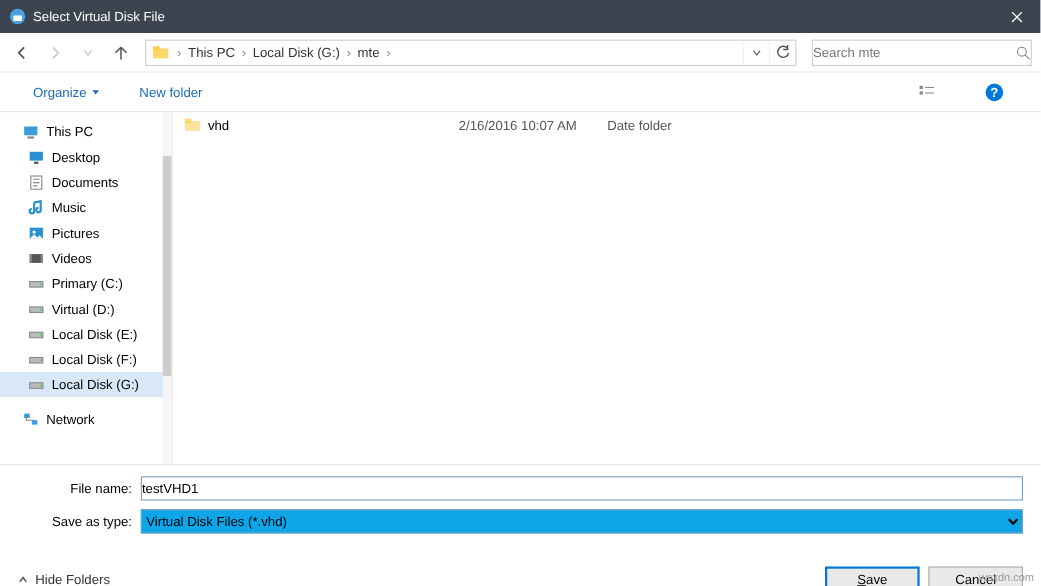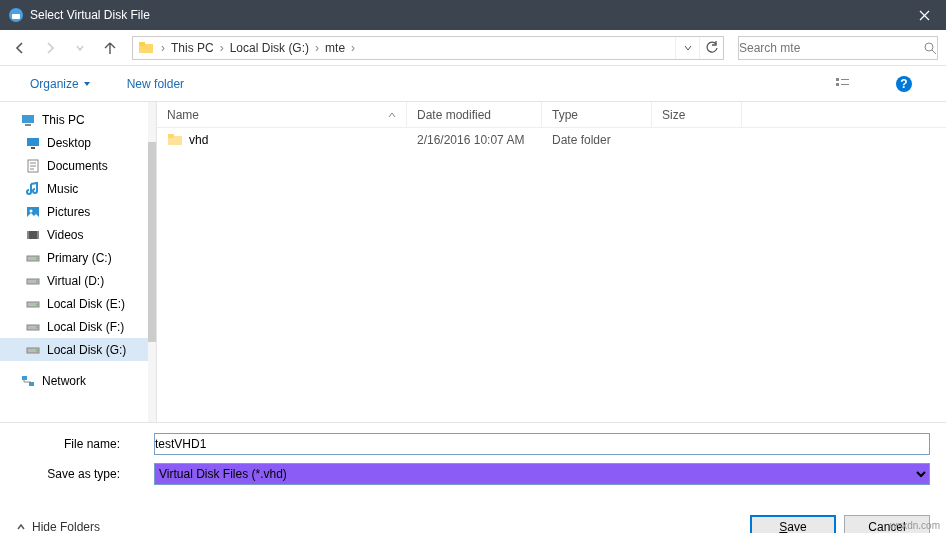--- a/index.html
+++ b/index.html
@@ -48,24 +48,24 @@
 .col-date { width: 135px; }
 .col-type { width: 110px; }
 .col-size { width: 90px; }
 .fl-row { display: flex; height: 24px; align-items: center; }
 .fl-row .cell { padding: 0 10px; }
 .cell-name { display: flex; align-items: center; gap: 6px; width:250px;}
 .cell-date { width: 135px; color: #555; }
 .cell-type { width: 110px; color: #555; }
 
 .bottom { padding: 10px 16px 4px 16px; border-top:1px solid #e5e5e5;}
-.field-row { display: flex; align-items: center; margin-bottom: 8px; gap: 26px; }
+.field-row { display: flex; align-items: center; margin-bottom: 8px; }
 .field-row .label { width: 112px; text-align: right; padding-right: 8px; }
 .field-row input, .field-row select { flex: 1; height: 22px; border: 1px solid #7a9ec4; padding: 0 0; font-size: 12px; background:#fff; }
-.field-row select { background: #8b5cf6; }
+.field-row select { background: #0ea5e9; }
 
 .actions { display: flex; align-items: center; padding: 18px 16px 12px 16px; }
 .hide-folders { display: flex; align-items: center; gap: 6px; cursor: pointer; color: #333; }
 .act-spacer { flex: 1; }
 .btn { width: 86px; height: 23px; border: 1px solid #aaa; background: #e9e9e9; cursor: pointer; margin-left: 8px; display:flex; align-items:center; justify-content:center;}
 .btn.primary { border: 2px solid #0078d7; }
 .watermark{position:absolute; bottom:2px; right:6px; font-size:10px; color:#999;}
 </style>
 </head>
 <body>
@@ -277,31 +277,20 @@
             <rect x="9" y="9" width="5" height="4" fill="#3d9bd8"></rect>
             <path d="M4 7v2h7" fill="none" stroke="#888"></path>
           </svg>
         </span>
         <span class="tlabel">Network</span>
       </div>
       <div class="tree-scroll-line"></div>
     <div class="tree-scroll-thumb"></div>
   </div>
   <div class="filelist">
-    <div class="fl-header">
-      <div class="col col-name">
-          <span>Name</span>
-          <svg style="margin-left:auto" width="8" height="8" viewBox="0 0 8 8">
-            <path d="M1 6 L4 2 L7 6" fill="none" stroke="#888"></path>
-          </svg>
-        </div>
-      <div class="col col-date">Date modified</div>
-      <div class="col col-type">Type</div>
-      <div class="col col-size">Size</div>
-    </div>
     <div id="rows">
         <div class="fl-row">
           <div class="cell cell-name">
             <span><svg width="16" height="16" viewBox="0 0 16 16">
                 <rect x="1" y="5" width="14" height="9" fill="#ffe29a"></rect>
                 <rect x="1" y="3" width="6" height="4" fill="#ffd86b"></rect>
               </svg></span>
             <span>vhd</span>
           </div>
           <div class="cell cell-date">2/16/2016 10:07 AM</div>

